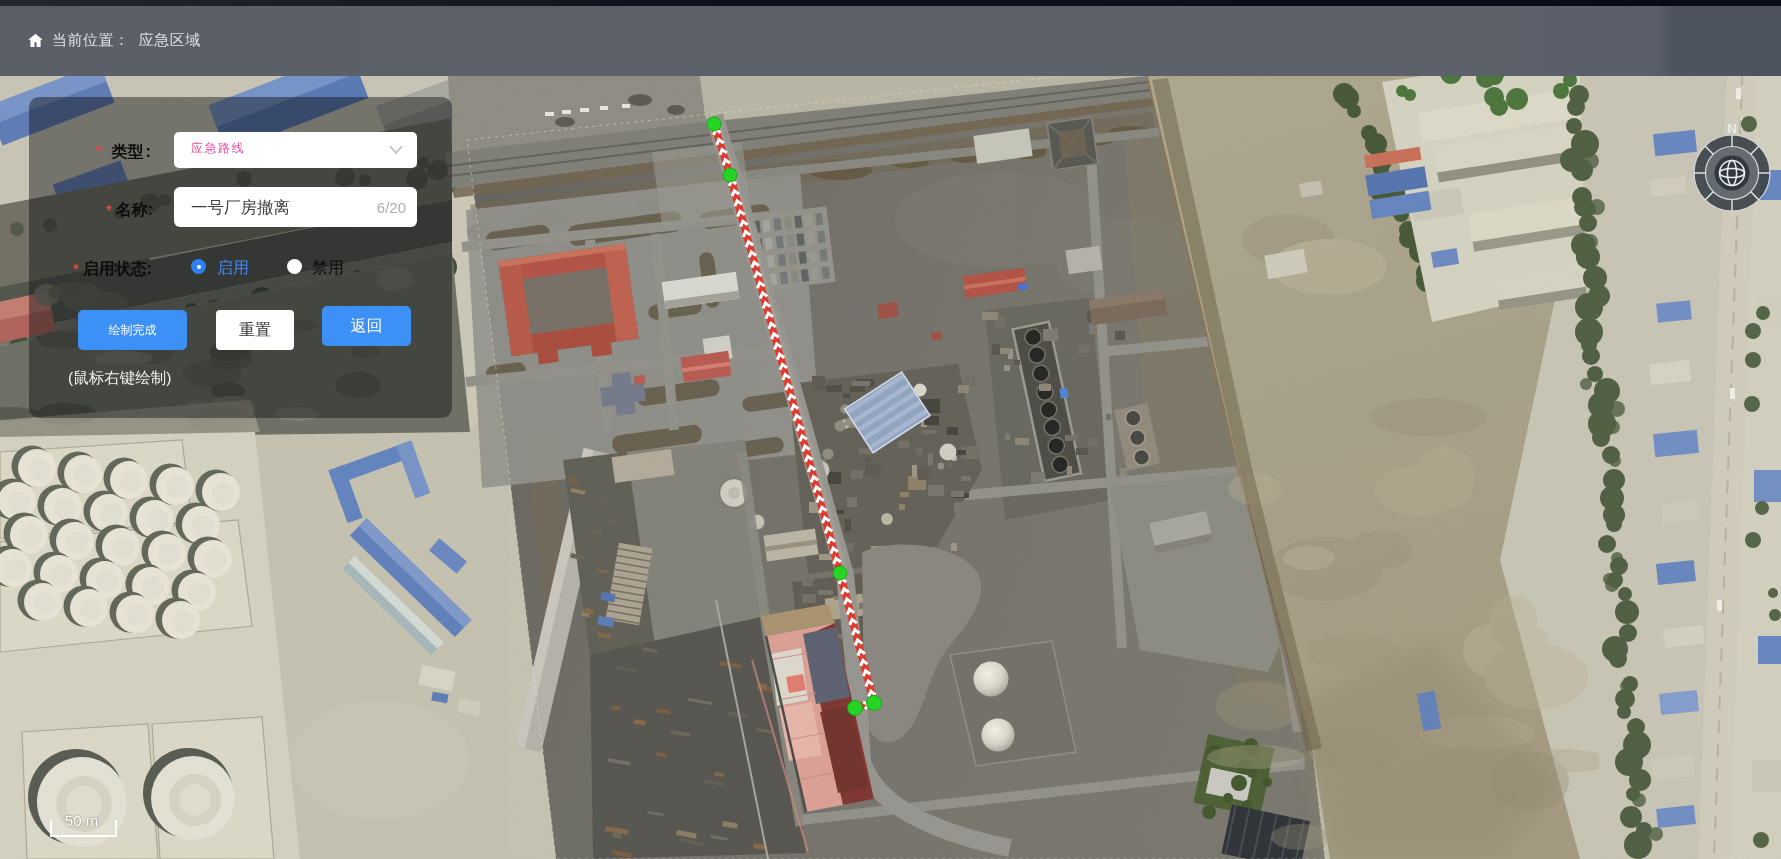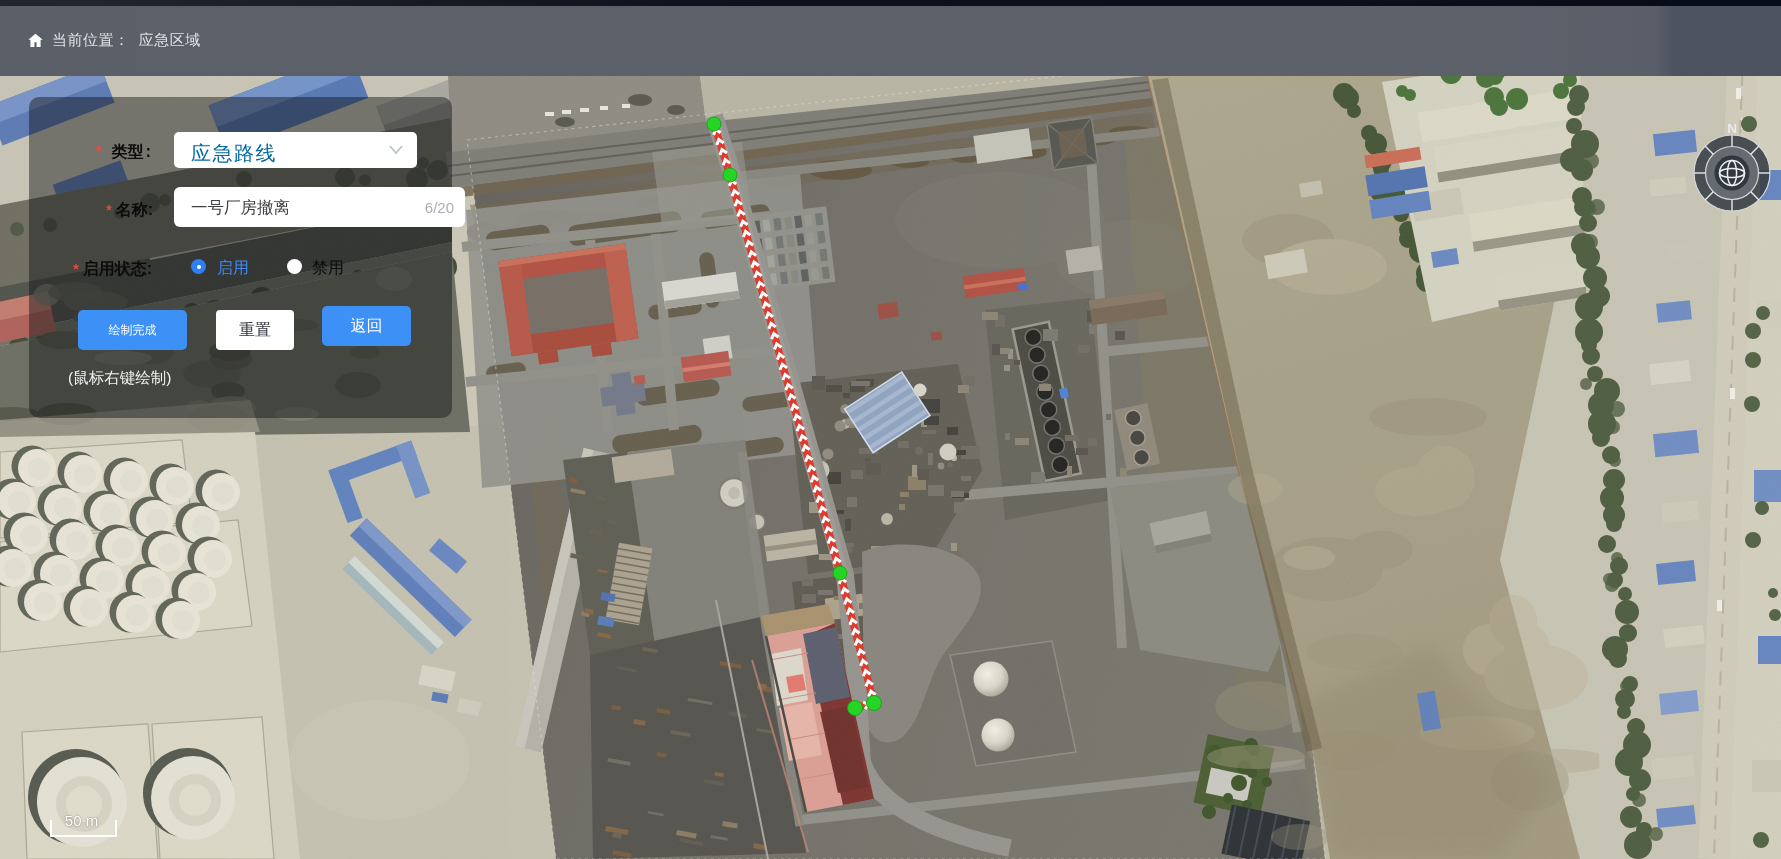--- a/index.html
+++ b/index.html
@@ -1063,29 +1063,29 @@
   </svg>
 
   <div class="abs" style="left:52px;top:25px;font-size:15px;color:#dfe2e6;letter-spacing:0.5px;">当前位置：&nbsp;&nbsp;应急区域</div>
 </div>
 
 <div class="abs" style="left:29px;top:97px;width:423px;height:321px;background:rgba(15,17,20,0.45);border-radius:10px;">
 
   <div class="abs" style="left:0px;top:45px;width:124px;text-align:right;font-size:16px;font-weight:bold;color:#0c0c0c;font-family:Liberation Mono, monospace;"><span style="color:#e34d43;font-size:14px;">* </span>类型:</div>
 
   <div class="abs" style="left:145px;top:35px;width:243px;height:36px;background:#ffffff;border-radius:5px;">
-    <div class="abs" style="left:17px;top:8px;font-size:20px;color:#0369a1;letter-spacing:1.5px;">应急路线</div>
+    <div class="abs" style="left:17px;top:8px;font-size:12px;color:#ec4899;letter-spacing:1.5px;">应急路线</div>
     <svg class="abs" style="right:14px;top:13px" width="14" height="10" viewBox="0 0 14 10">
         <path d="M1 1 7 8 13 1" fill="none" stroke="#bcc4ce" stroke-width="1.8"></path>
       </svg>
   </div>
 
   <div class="abs" style="left:0px;top:103px;width:124px;text-align:right;font-size:16px;font-weight:bold;color:#0c0c0c;"><span style="color:#e34d43;font-size:14px;">* </span>名称:</div>
 
-  <div class="abs" style="left:145px;top:90px;width:243px;height:40px;background:#ffffff;border-radius:6px;padding-left:48px;">
+  <div class="abs" style="left:145px;top:90px;width:243px;height:40px;background:#ffffff;border-radius:6px;">
     <div class="abs" style="left:17px;top:10px;font-size:16.5px;color:#3e4145;">一号厂房撤离</div>
     <div class="abs" style="right:11px;top:12px;font-size:15px;color:#a9aeb5;">6/20</div>
   </div>
 
   <div class="abs" style="left:0px;top:162px;width:123px;text-align:right;font-size:16px;font-weight:bold;color:#0c0c0c;"><span style="color:#e34d43;font-size:14px;">* </span>启用状态:</div>
 
   <div class="abs" style="left:162px;top:162px;width:15px;height:15px;border-radius:50%;background:#2c80f1;"></div>
   <div class="abs" style="left:167.5px;top:167.5px;width:4px;height:4px;border-radius:50%;background:#ffffff;"></div>
   <div class="abs" style="left:188px;top:161px;font-size:16px;color:#3f88f6;">启用</div>
 

